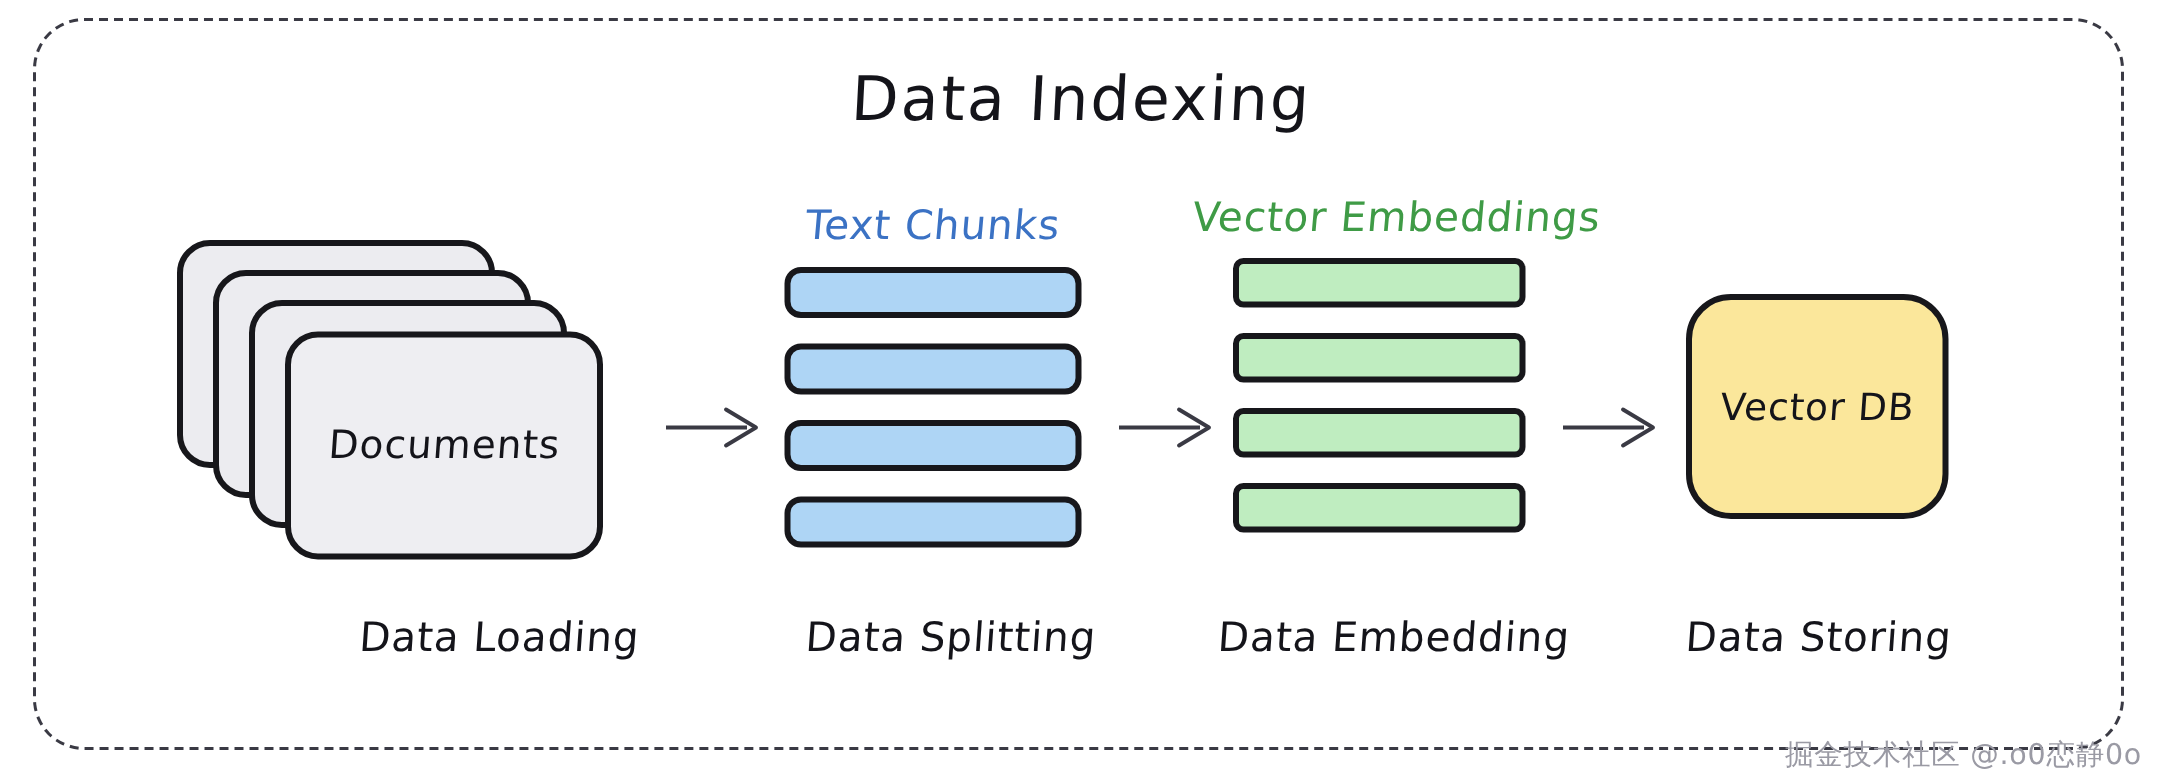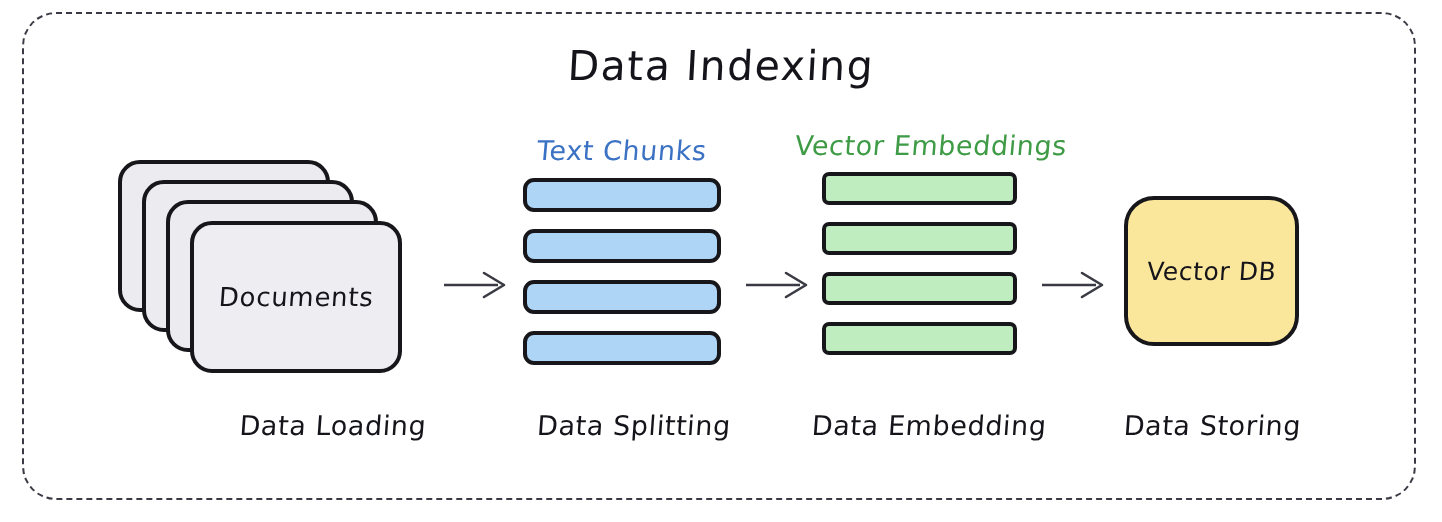--- a/index.html
+++ b/index.html
@@ -247,14 +247,15 @@
 
   <div class="db-box">
     <span class="db-label">Vector DB</span>
   </div>
 
   <div class="stage-label" id="stage-loading">Data Loading</div>
   <div class="stage-label" id="stage-splitting">Data Splitting</div>
   <div class="stage-label" id="stage-embedding">Data Embedding</div>
   <div class="stage-label" id="stage-storing">Data Storing</div>
 
+  <div class="watermark">掘金技术社区 @.o0恋静0o</div>
 
 </div>
 
 </body></html>

